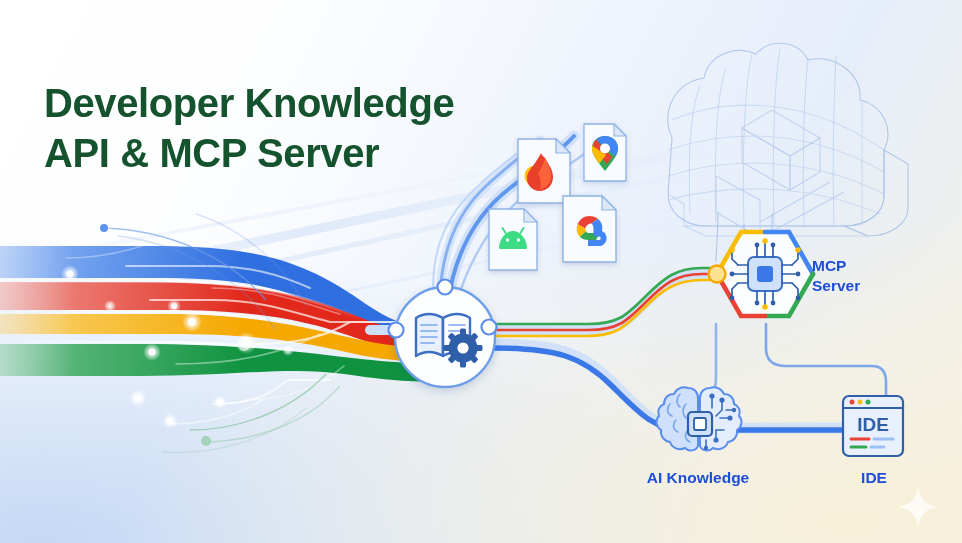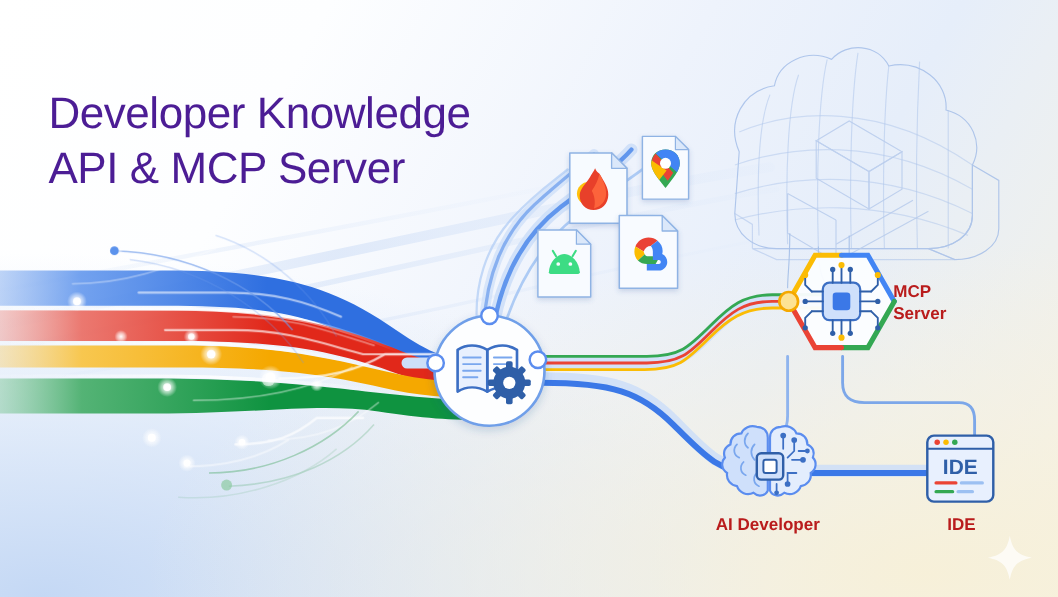--- a/index.html
+++ b/index.html
@@ -19,28 +19,28 @@
     background:
       radial-gradient(120% 90% at 88% 96%, rgba(247,240,216,0.95) 0%, rgba(247,241,222,0.55) 30%, rgba(247,241,222,0) 62%),
       radial-gradient(95% 80% at 4% 100%, rgba(193,214,244,0.95) 0%, rgba(205,222,246,0.5) 42%, rgba(205,222,246,0) 72%),
       linear-gradient(118deg, #ffffff 0%, #fdfeff 24%, #eef3fc 52%, #e6eefa 70%, #eef0ee 86%, #f6f2e4 100%);
   }
   svg.layer { position:absolute; left:0; top:0; width:962px; height:543px; }
 
   .title {
     position:absolute; left:44px; top:78px;
     font-size:40px; line-height:50px;
-    font-weight:400; color:#4c1d95;
+    font-weight:700; color:#14532d;
     letter-spacing:-0.4px;
     white-space:pre-line;
   }
   .node-label {
     position:absolute;
     font-size:15.5px; line-height:20px;
-    font-weight:700; color:#b91c1c;
+    font-weight:700; color:#1d4ed8;
     text-align:center; white-space:pre-line;
   }
   #label-api   { left:316px; top:390px; width:280px; }
   #label-mcp   { left:812px; top:256px; width:140px; text-align:left; }
   #label-ai    { left:608px; top:468px; width:180px; }
   #label-ide   { left:812px; top:468px; width:124px; }
 </style>
 </head>
 <body>
 
@@ -458,16 +458,16 @@
 
   <svg class="layer" viewBox="0 0 962 543">
     <path d="M918,487 C920.5,500 925,504.5 938,507 C925,509.5 920.5,514 918,527 C915.5,514 911,509.5 898,507 C911,504.5 915.5,500 918,487 Z" fill="#ffffff" opacity=".72"></path>
   </svg>
 
   <div class="title">Developer Knowledge
 API &amp; MCP Server</div>
 
   <div class="node-label" id="label-mcp">MCP
 Server</div>
-  <div class="node-label" id="label-ai">AI Developer</div>
+  <div class="node-label" id="label-ai">AI Knowledge</div>
   <div class="node-label" id="label-ide">IDE</div>
 
 </div>
 
 </body></html>

